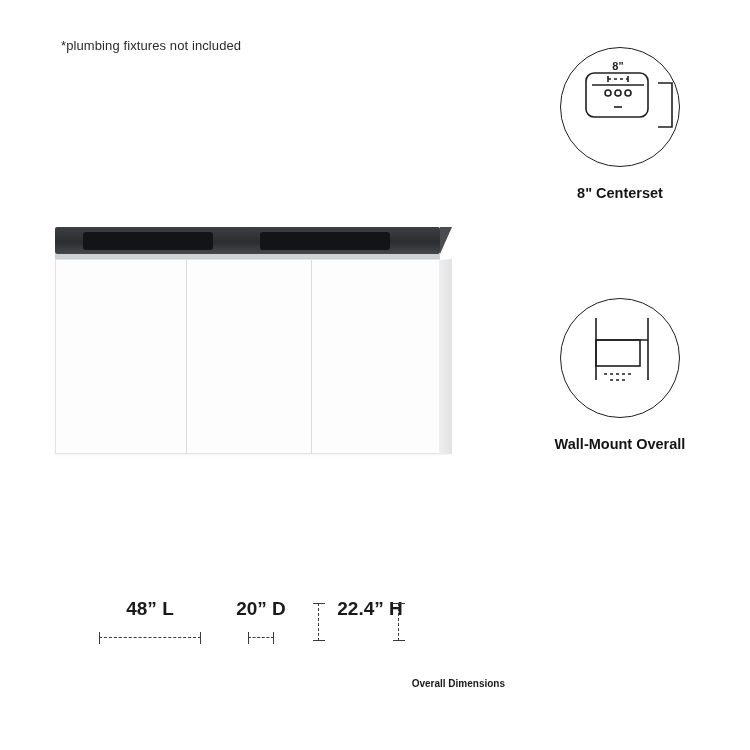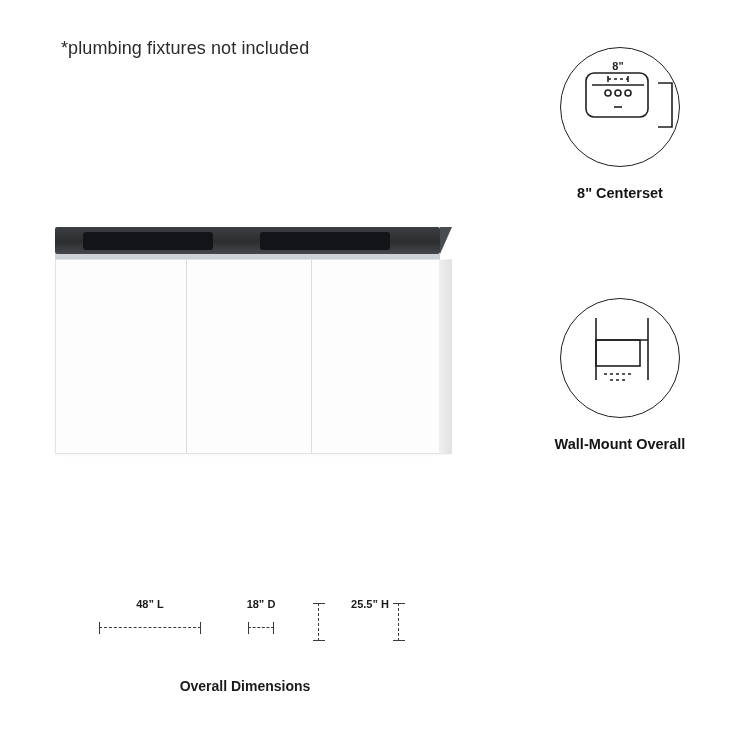--- a/index.html
+++ b/index.html
@@ -19,21 +19,21 @@
     position: relative;
     width: 750px;
     height: 750px;
   }
 
   
   .disclaimer {
     position: absolute;
     left: 61px;
     top: 38px;
-    font-size: 18px;
+    font-size: 13px;
     color: #2b2b2b;
     letter-spacing: 0.1px;
     white-space: nowrap;
   }
 
   
   .product {
     position: absolute;
     left: 55px;
     top: 175px;
@@ -164,21 +164,21 @@
     top: 598px;
     width: 340px;
     height: 60px;
   }
   .dim {
     position: absolute;
     top: 0;
     text-align: center;
   }
   .dim .label {
-    font-size: 11px;
+    font-size: 19px;
     font-weight: bold;
     color: #1a1a1a;
     white-space: nowrap;
   }
   .hbar {
     position: relative;
     margin-top: 12px;
     height: 12px;
   }
   .hbar .line {
@@ -219,24 +219,25 @@
     background: #3a3a3a;
   }
   .vbar .cap.t { top: 3px; }
   .vbar .cap.b { bottom: 3px; }
 
   .dims-caption {
     position: absolute;
     left: 0;
     top: 678px;
     width: 490px;
-    text-align: center;
-    font-size: 14px;
+    text-align: right;
+    font-size: 10px;
     font-weight: bold;
     color: #1a1a1a;
+    padding-left: 15px;
   }
 
   
   .feature {
     position: absolute;
     left: 490px;
     width: 260px;
     text-align: center;
   }
   .feature .circle-wrap {
@@ -321,30 +322,30 @@
     <div class="dim" style="left:20px; width:110px;">
       <div class="label">48” L</div>
       <div class="hbar">
         <div class="cap l"></div>
           <div class="line"></div>
           <div class="cap r"></div>
       </div>
     </div>
 
     <div class="dim" style="left:140px; width:92px;">
-      <div class="label">18” D</div>
+      <div class="label">20” D</div>
       <div class="hbar" style="width:34px; margin:12px auto 0;">
         <div class="cap l"></div>
           <div class="line"></div>
           <div class="cap r"></div>
       </div>
     </div>
 
     <div class="dim" style="left:240px; width:110px;">
-      <div class="label">25.5” H</div>
+      <div class="label">22.4” H</div>
     </div>
 
     <div class="vbar" style="left:238px;">
       <div class="cap t"></div>
         <div class="line"></div>
         <div class="cap b"></div>
     </div>
     <div class="vbar" style="left:318px;">
       <div class="cap t"></div>
         <div class="line"></div>

